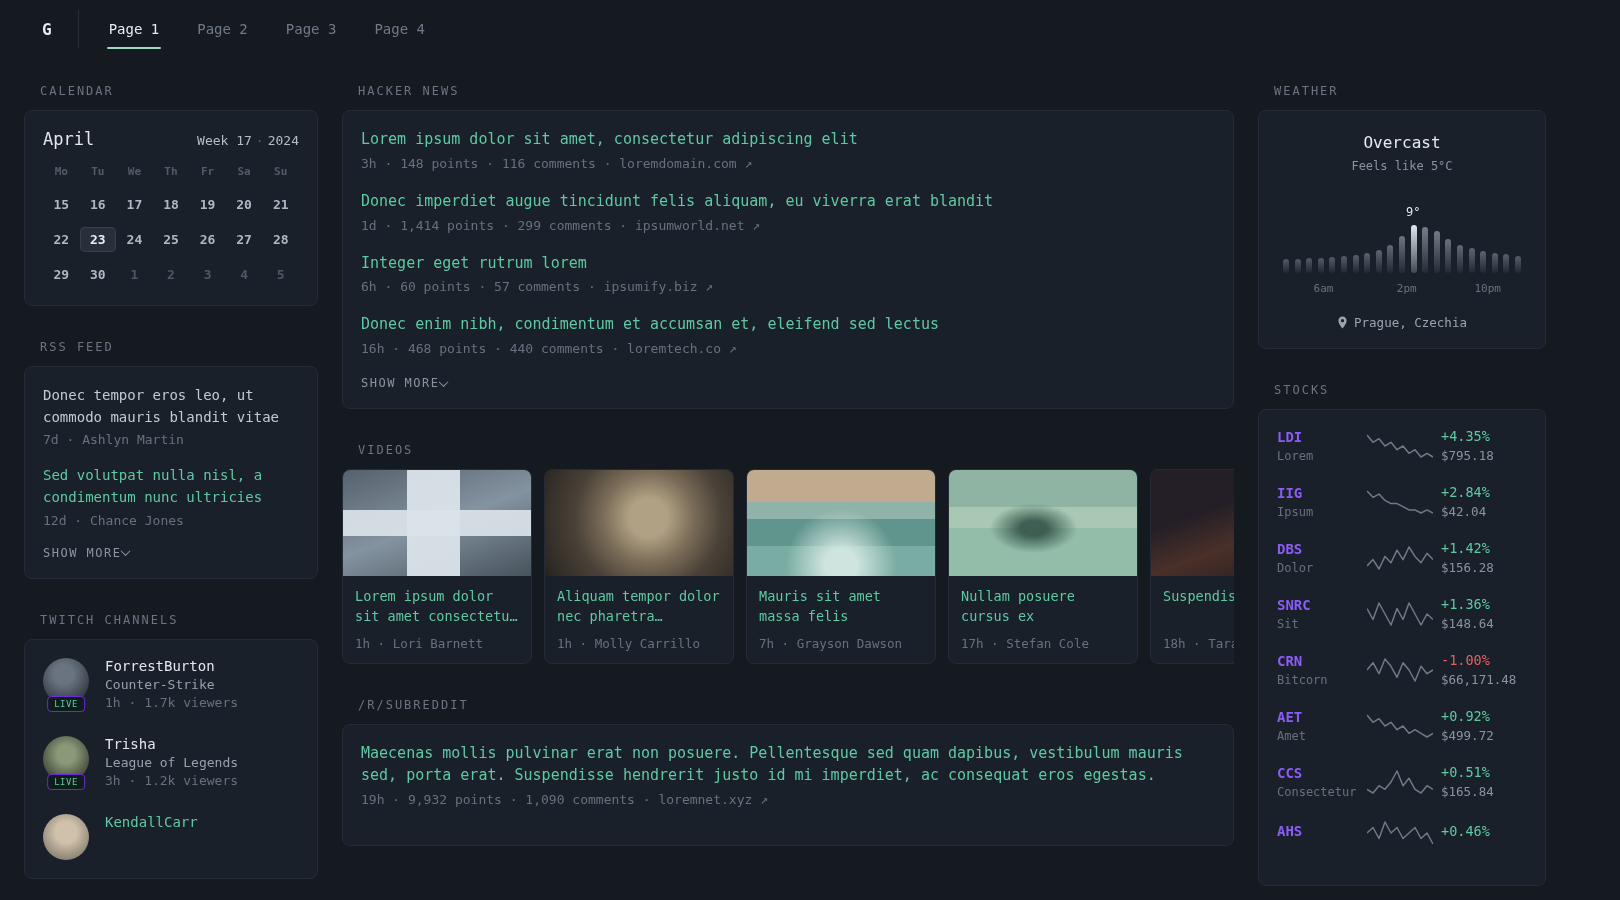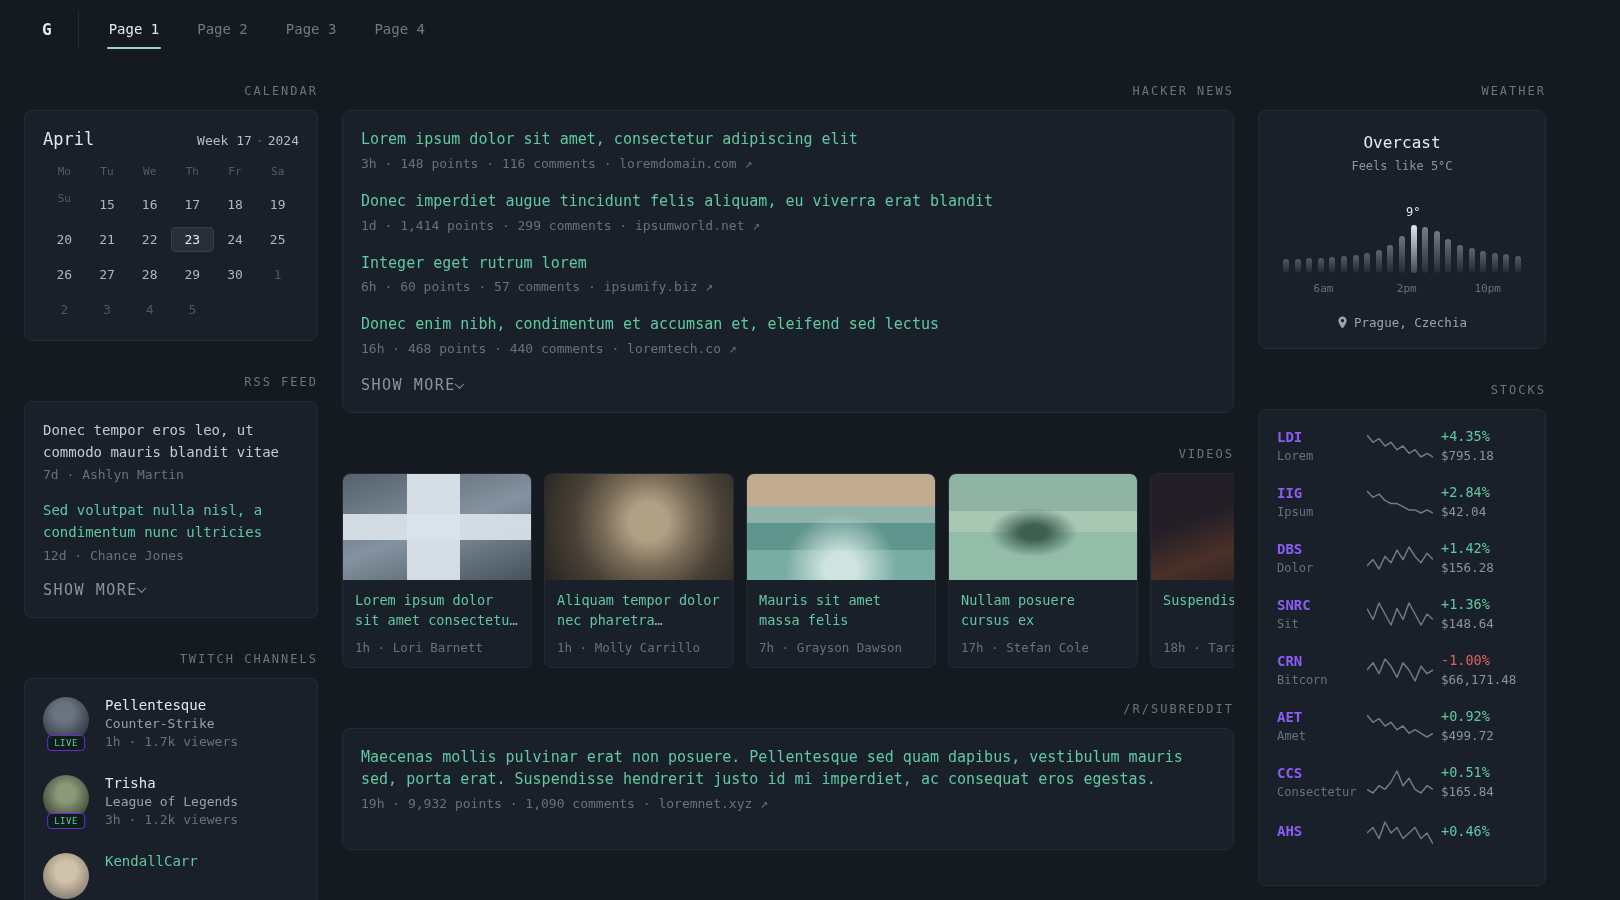--- a/index.html
+++ b/index.html
@@ -16,38 +16,38 @@
           height:38px; display:flex; align-items:center; border-right:1px solid #252c37; }
   .tabs { display:flex; gap:34px; margin-left:28px; }
   .tab { color:#6f7a87; font-size:14px; position:relative; padding:6px 2px; cursor:pointer; }
   .tab.active { color:#e6ebf0; }
   .tab.active::after { content:""; position:absolute; left:0; right:0; bottom:-6px;
                        height:2px; border-radius:2px; background:#9fd8c2; }
   
   .content { display:grid; grid-template-columns:294px 892px 288px; gap:28px 24px;
              padding:26px 74px 0 24px; align-items:start; }
   .section { margin-bottom:34px; }
-  .section-title { font-size:12px; letter-spacing:2px; color:#6b7480; margin:0 0 12px 16px; font-weight:normal;text-align:right; }
+  .section-title { font-size:12px; letter-spacing:2px; color:#6b7480; margin:0 0 12px 16px; font-weight:normal; }
   .card { background:#1a202a; border:1px solid #242b36; border-radius:8px; padding:18px; }
   
   .cal-head { display:flex; justify-content:space-between; align-items:baseline; margin-bottom:16px; }
   .cal-month { font-size:17px; color:#e2e7ed; }
   .cal-week { font-size:13px; color:#b3bcc7; }
   .cal-week .dot { color:#5a6470; padding:0 4px; }
-  .cal-grid { display:grid; grid-template-columns:repeat(6,1fr); row-gap:10px; text-align:center; }
+  .cal-grid { display:grid; grid-template-columns:repeat(7,1fr); row-gap:10px; text-align:center;font-weight:bold; }
   .cal-dh { font-size:11px; color:#525c68; padding-bottom:4px; }
   .cal-cell { font-size:13px; color:#aeb7c2; padding:5px 0; border-radius:5px; }
   .cal-cell.selected { background:#272f3b; color:#e8edf2; box-shadow:0 0 0 1px #364050 inset; }
   .cal-cell.dim { color:#4e5763; }
   
   .feed-item { margin-bottom:18px; }
   .feed-title { color:#5ec9a2; font-size:14px; line-height:1.55; cursor:pointer; }
   .feed-title.read { color:#c3cad4; }
   .feed-meta { color:#67717e; font-size:13px; margin-top:4px; }
-  .show-more { display:flex; align-items:center; color:#8a94a1; font-size:15px;
+  .show-more { display:flex; align-items:center; color:#8a94a1; font-size:12px;
                letter-spacing:1.5px; margin-top:6px; cursor:pointer; }
   .chev { width:7px; height:7px; border-right:1.5px solid #8a94a1; border-bottom:1.5px solid #8a94a1;
           transform:rotate(45deg) translate(-1px,-1px); display:inline-block; }
   
   .tw { display:flex; gap:16px; align-items:flex-start; margin-bottom:26px; }
   .tw:last-child { margin-bottom:0; }
   .tw-av-wrap { position:relative; width:46px; height:46px; flex:0 0 auto; }
   .avatar { width:46px; height:46px; border-radius:50%; }
   .av-1 { background:radial-gradient(circle at 45% 35%, #6a7480 0 25%, #3a414b 70%, #262c34 100%); }
   .av-2 { background:radial-gradient(circle at 50% 40%, #8a9a78 0 25%, #4a5242 70%, #2c3128 100%); }
@@ -189,21 +189,21 @@
 
     <div class="section">
       <h2 class="section-title">TWITCH CHANNELS</h2>
       <div class="card">
         <div class="tw">
           <div class="tw-av-wrap">
             <div class="avatar av-1"></div>
             <div class="live-badge">LIVE</div>
           </div>
           <div>
-            <div class="tw-name">Pellentesque</div>
+            <div class="tw-name">ForrestBurton</div>
             <div class="tw-game">Counter-Strike</div>
             <div class="tw-meta">1h · 1.7k viewers</div>
           </div>
         </div>
         <div class="tw">
           <div class="tw-av-wrap">
             <div class="avatar av-2"></div>
             <div class="live-badge">LIVE</div>
           </div>
           <div>

